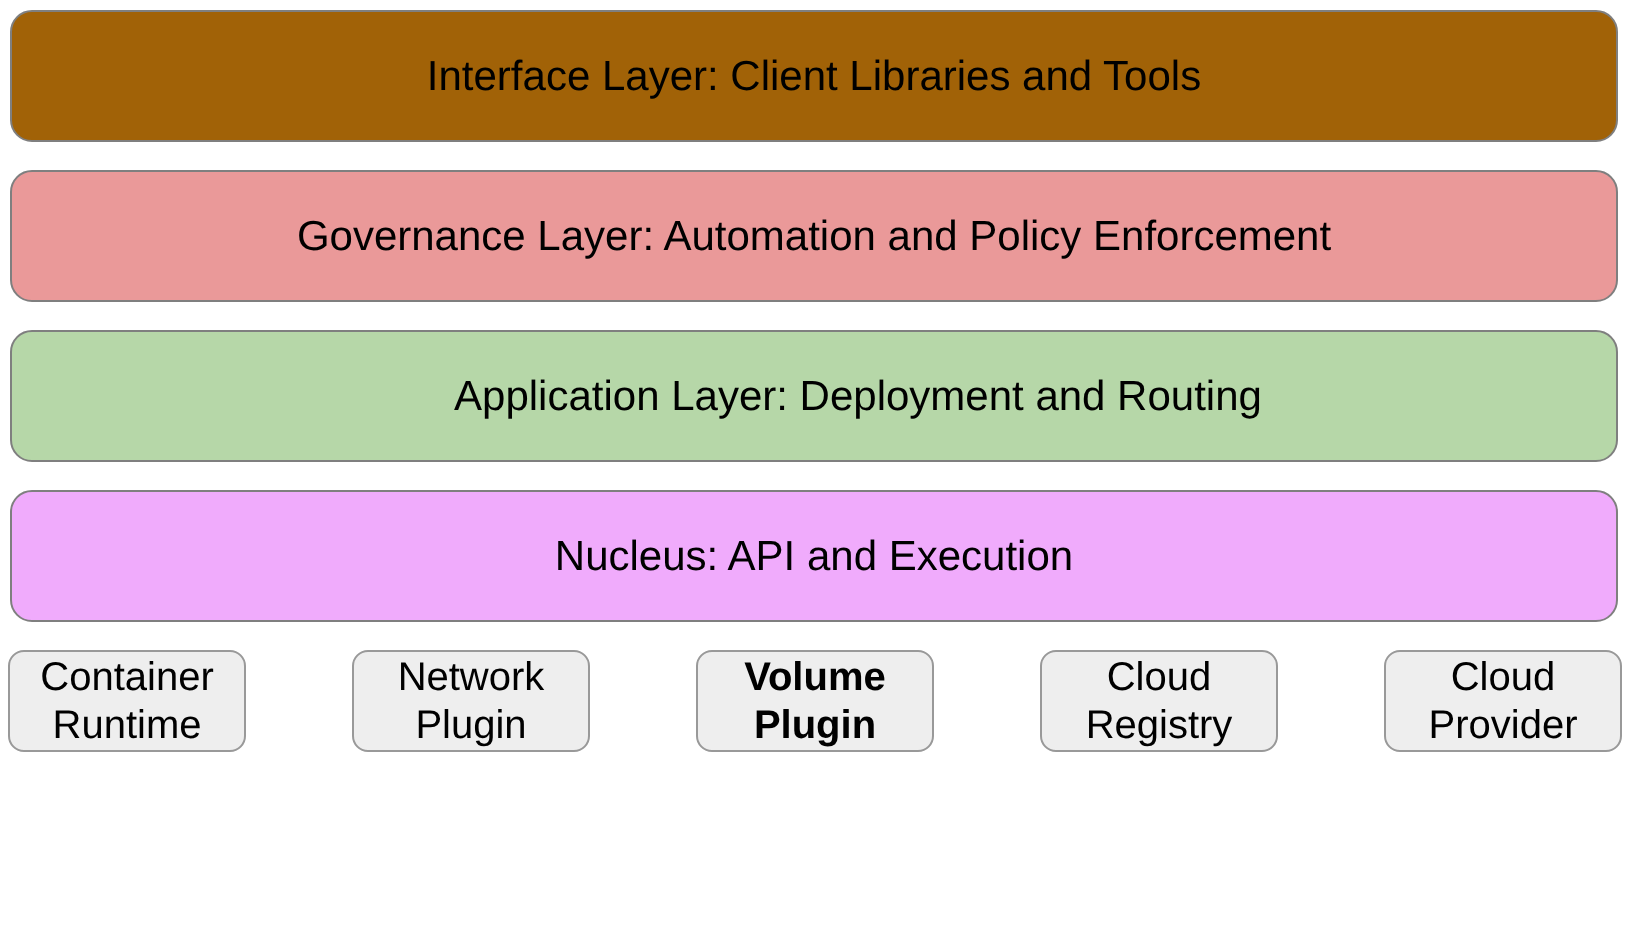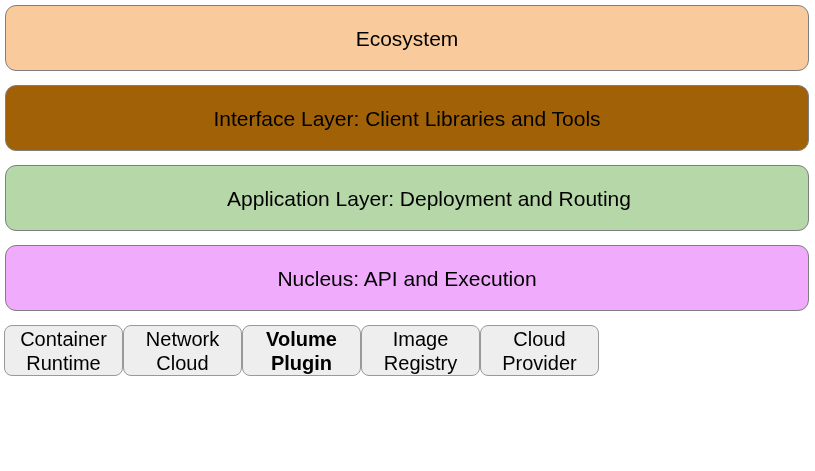--- a/index.html
+++ b/index.html
@@ -28,21 +28,21 @@
     align-items: center;
     justify-content: center;
   }
   .layer-label {
     font-size: 21px;
     line-height: 1;
     white-space: nowrap;
   }
   .providers-row {
     display: flex;
-    justify-content: flex-start;
+    justify-content: space-between;
     margin: 6px 4px 0 4px;
   }
   .provider {
     box-sizing: border-box;
     width: 119px;
     height: 51px;
     border: 1.5px solid #999999;
     border-radius: 8px;
     display: flex;
     align-items: center;
@@ -52,53 +52,53 @@
     font-size: 20px;
     line-height: 24px;
     text-align: center;
   }
 </style>
 </head>
 <body>
 
 <div class="canvas">
 
-  <div class="layer" style="background-color: rgb(249, 203, 156);">
-    <span class="layer-label">Ecosystem</span>
-  </div>
 
   <div class="layer" style="background-color: #a16207;">
     <span class="layer-label">Interface Layer: Client Libraries and Tools</span>
   </div>
 
+  <div class="layer" style="background-color: rgb(234, 153, 153);">
+    <span class="layer-label">Governance Layer: Automation and Policy Enforcement</span>
+  </div>
 
   <div class="layer" style="background-color: rgb(182, 215, 168); padding-left: 44px;">
     <span class="layer-label">Application Layer: Deployment and Routing</span>
   </div>
 
   <div class="layer" style="background-color: #f0abfc; text-align: center;">
     <span class="layer-label">Nucleus: API and Execution</span>
   </div>
 
   <div class="providers-row">
 
     <div class="provider" style="background-color: rgb(238, 238, 238);">
       <span class="provider-label">Container Runtime</span>
     </div>
 
     <div class="provider" style="background-color: rgb(238, 238, 238);">
-      <span class="provider-label">Network Cloud</span>
+      <span class="provider-label">Network Plugin</span>
     </div>
 
     <div class="provider" style="background-color: rgb(238, 238, 238); font-weight: bold;">
       <span class="provider-label">Volume Plugin</span>
     </div>
 
     <div class="provider" style="background-color: rgb(238, 238, 238);">
-      <span class="provider-label">Image Registry</span>
+      <span class="provider-label">Cloud Registry</span>
     </div>
 
     <div class="provider" style="background-color: rgb(238, 238, 238);">
       <span class="provider-label">Cloud Provider</span>
     </div>
 
 
   </div>
 </div>
 

